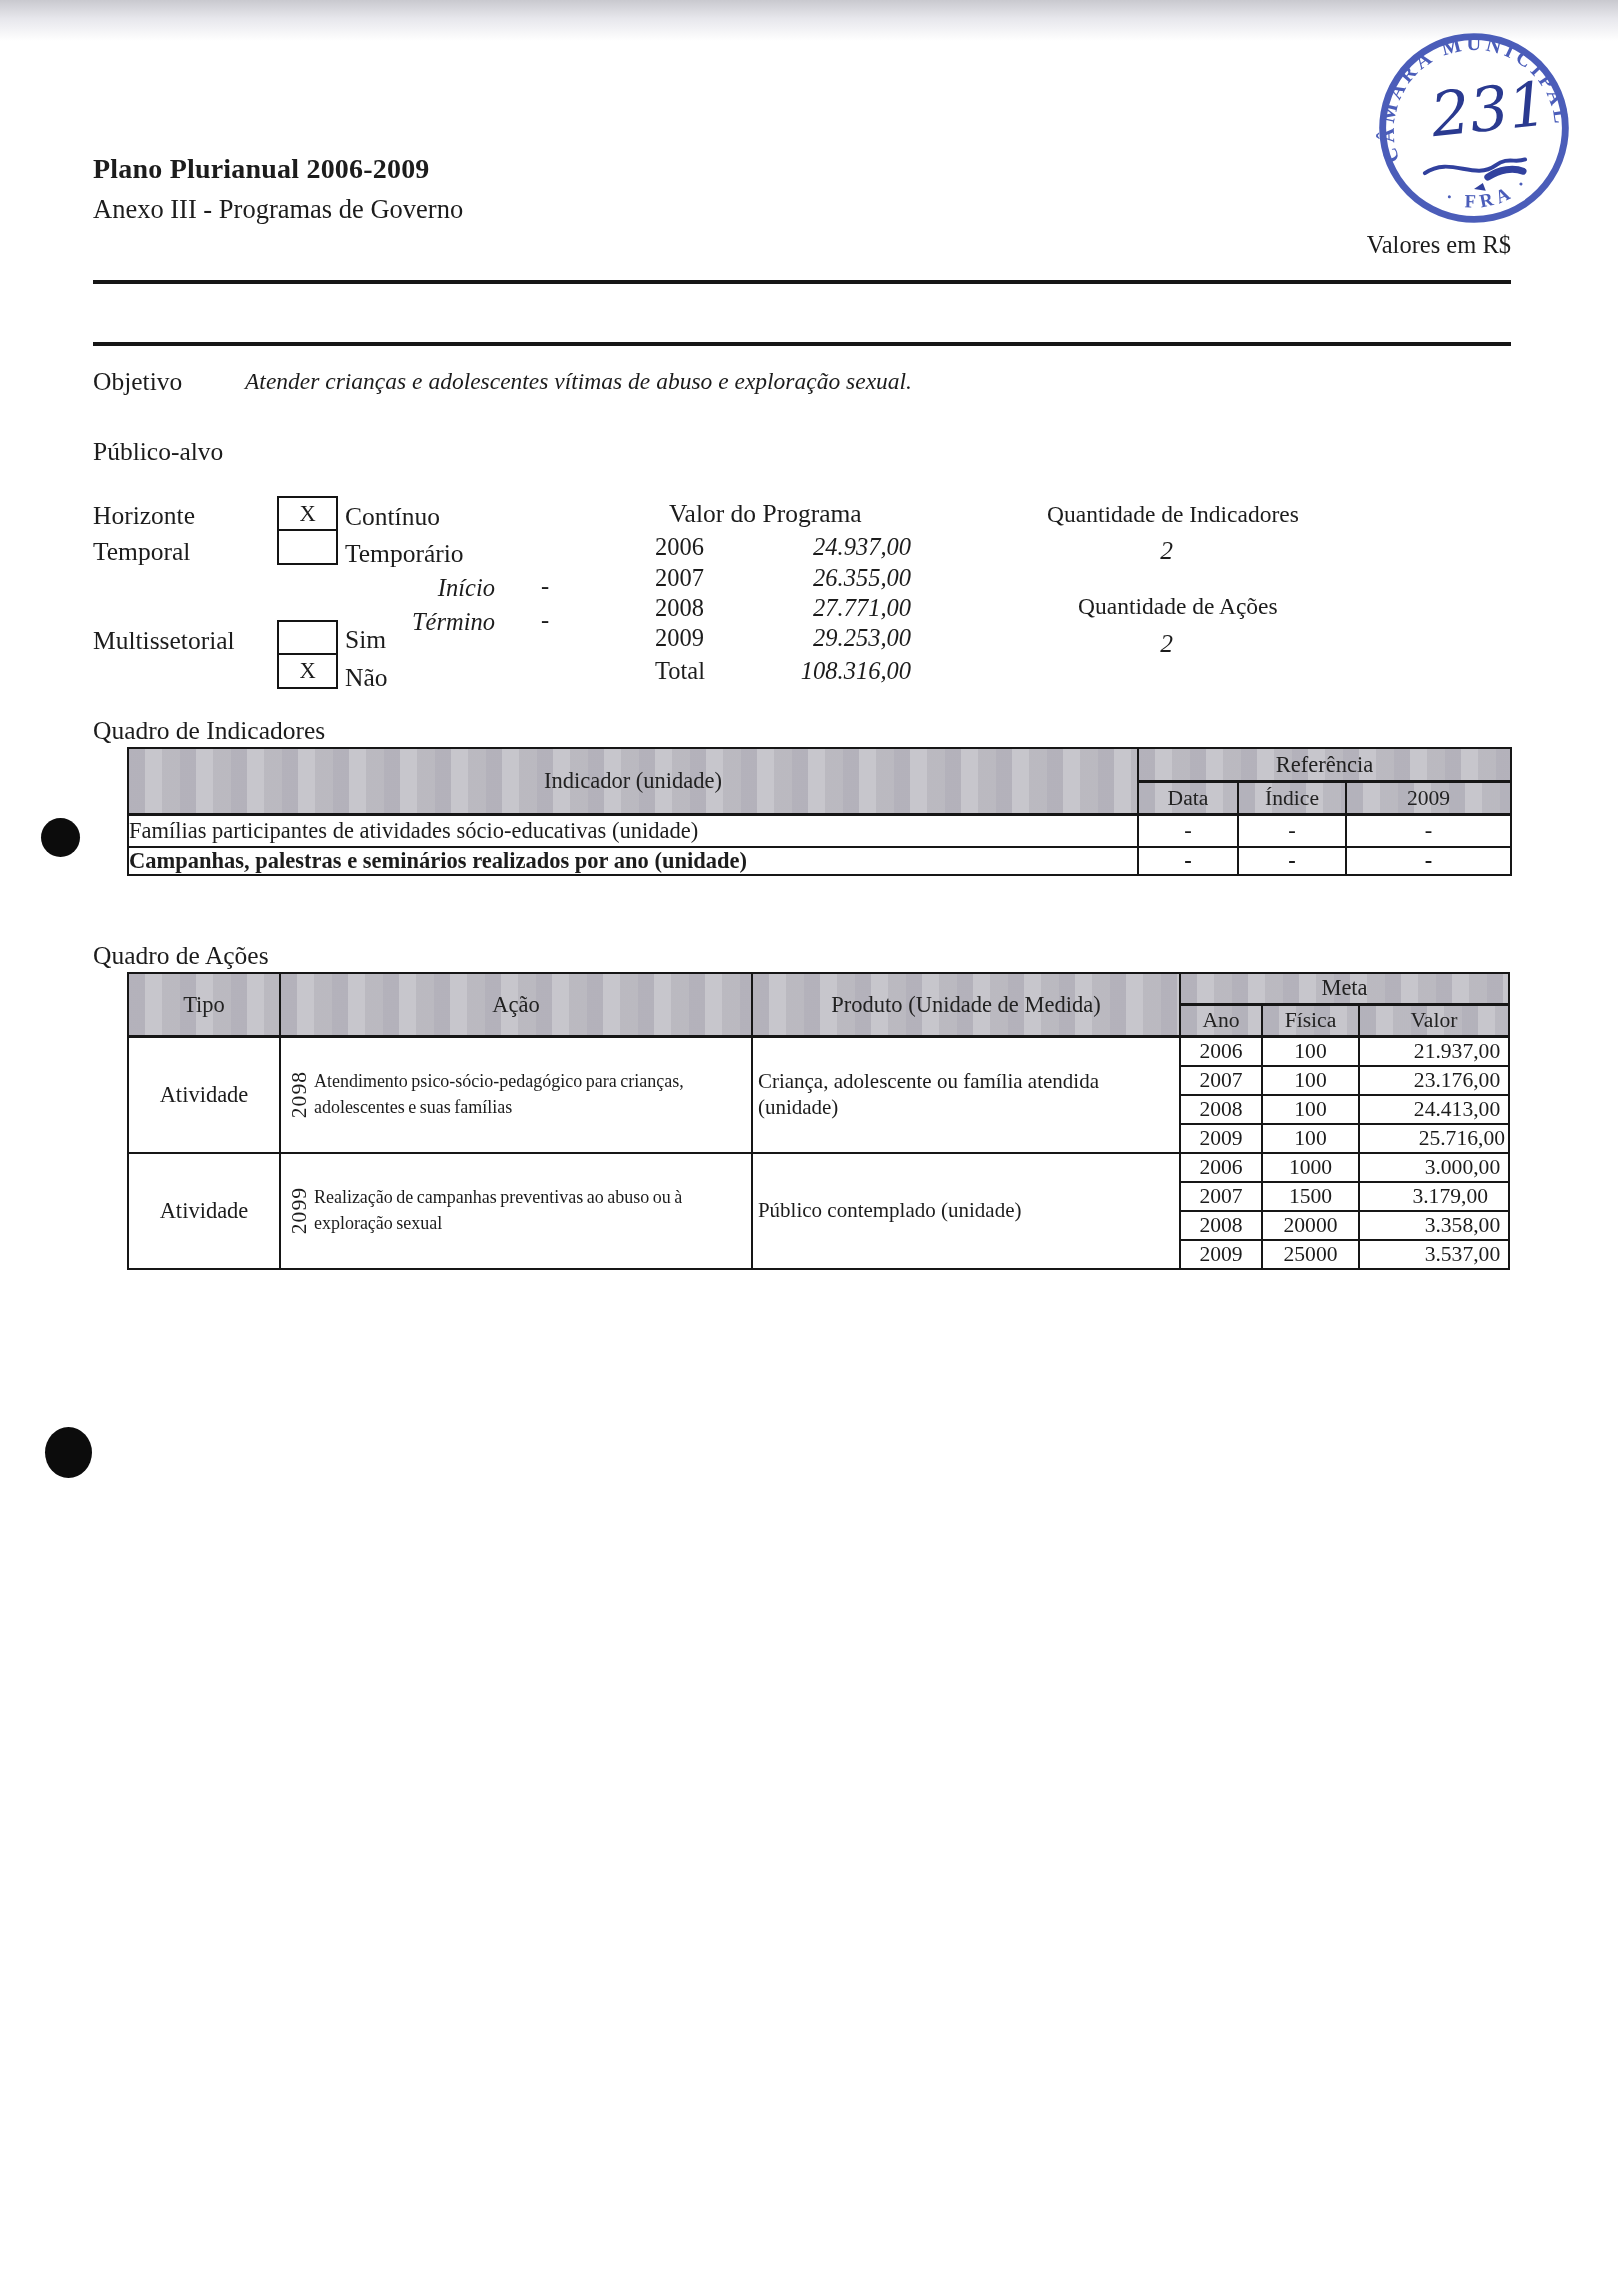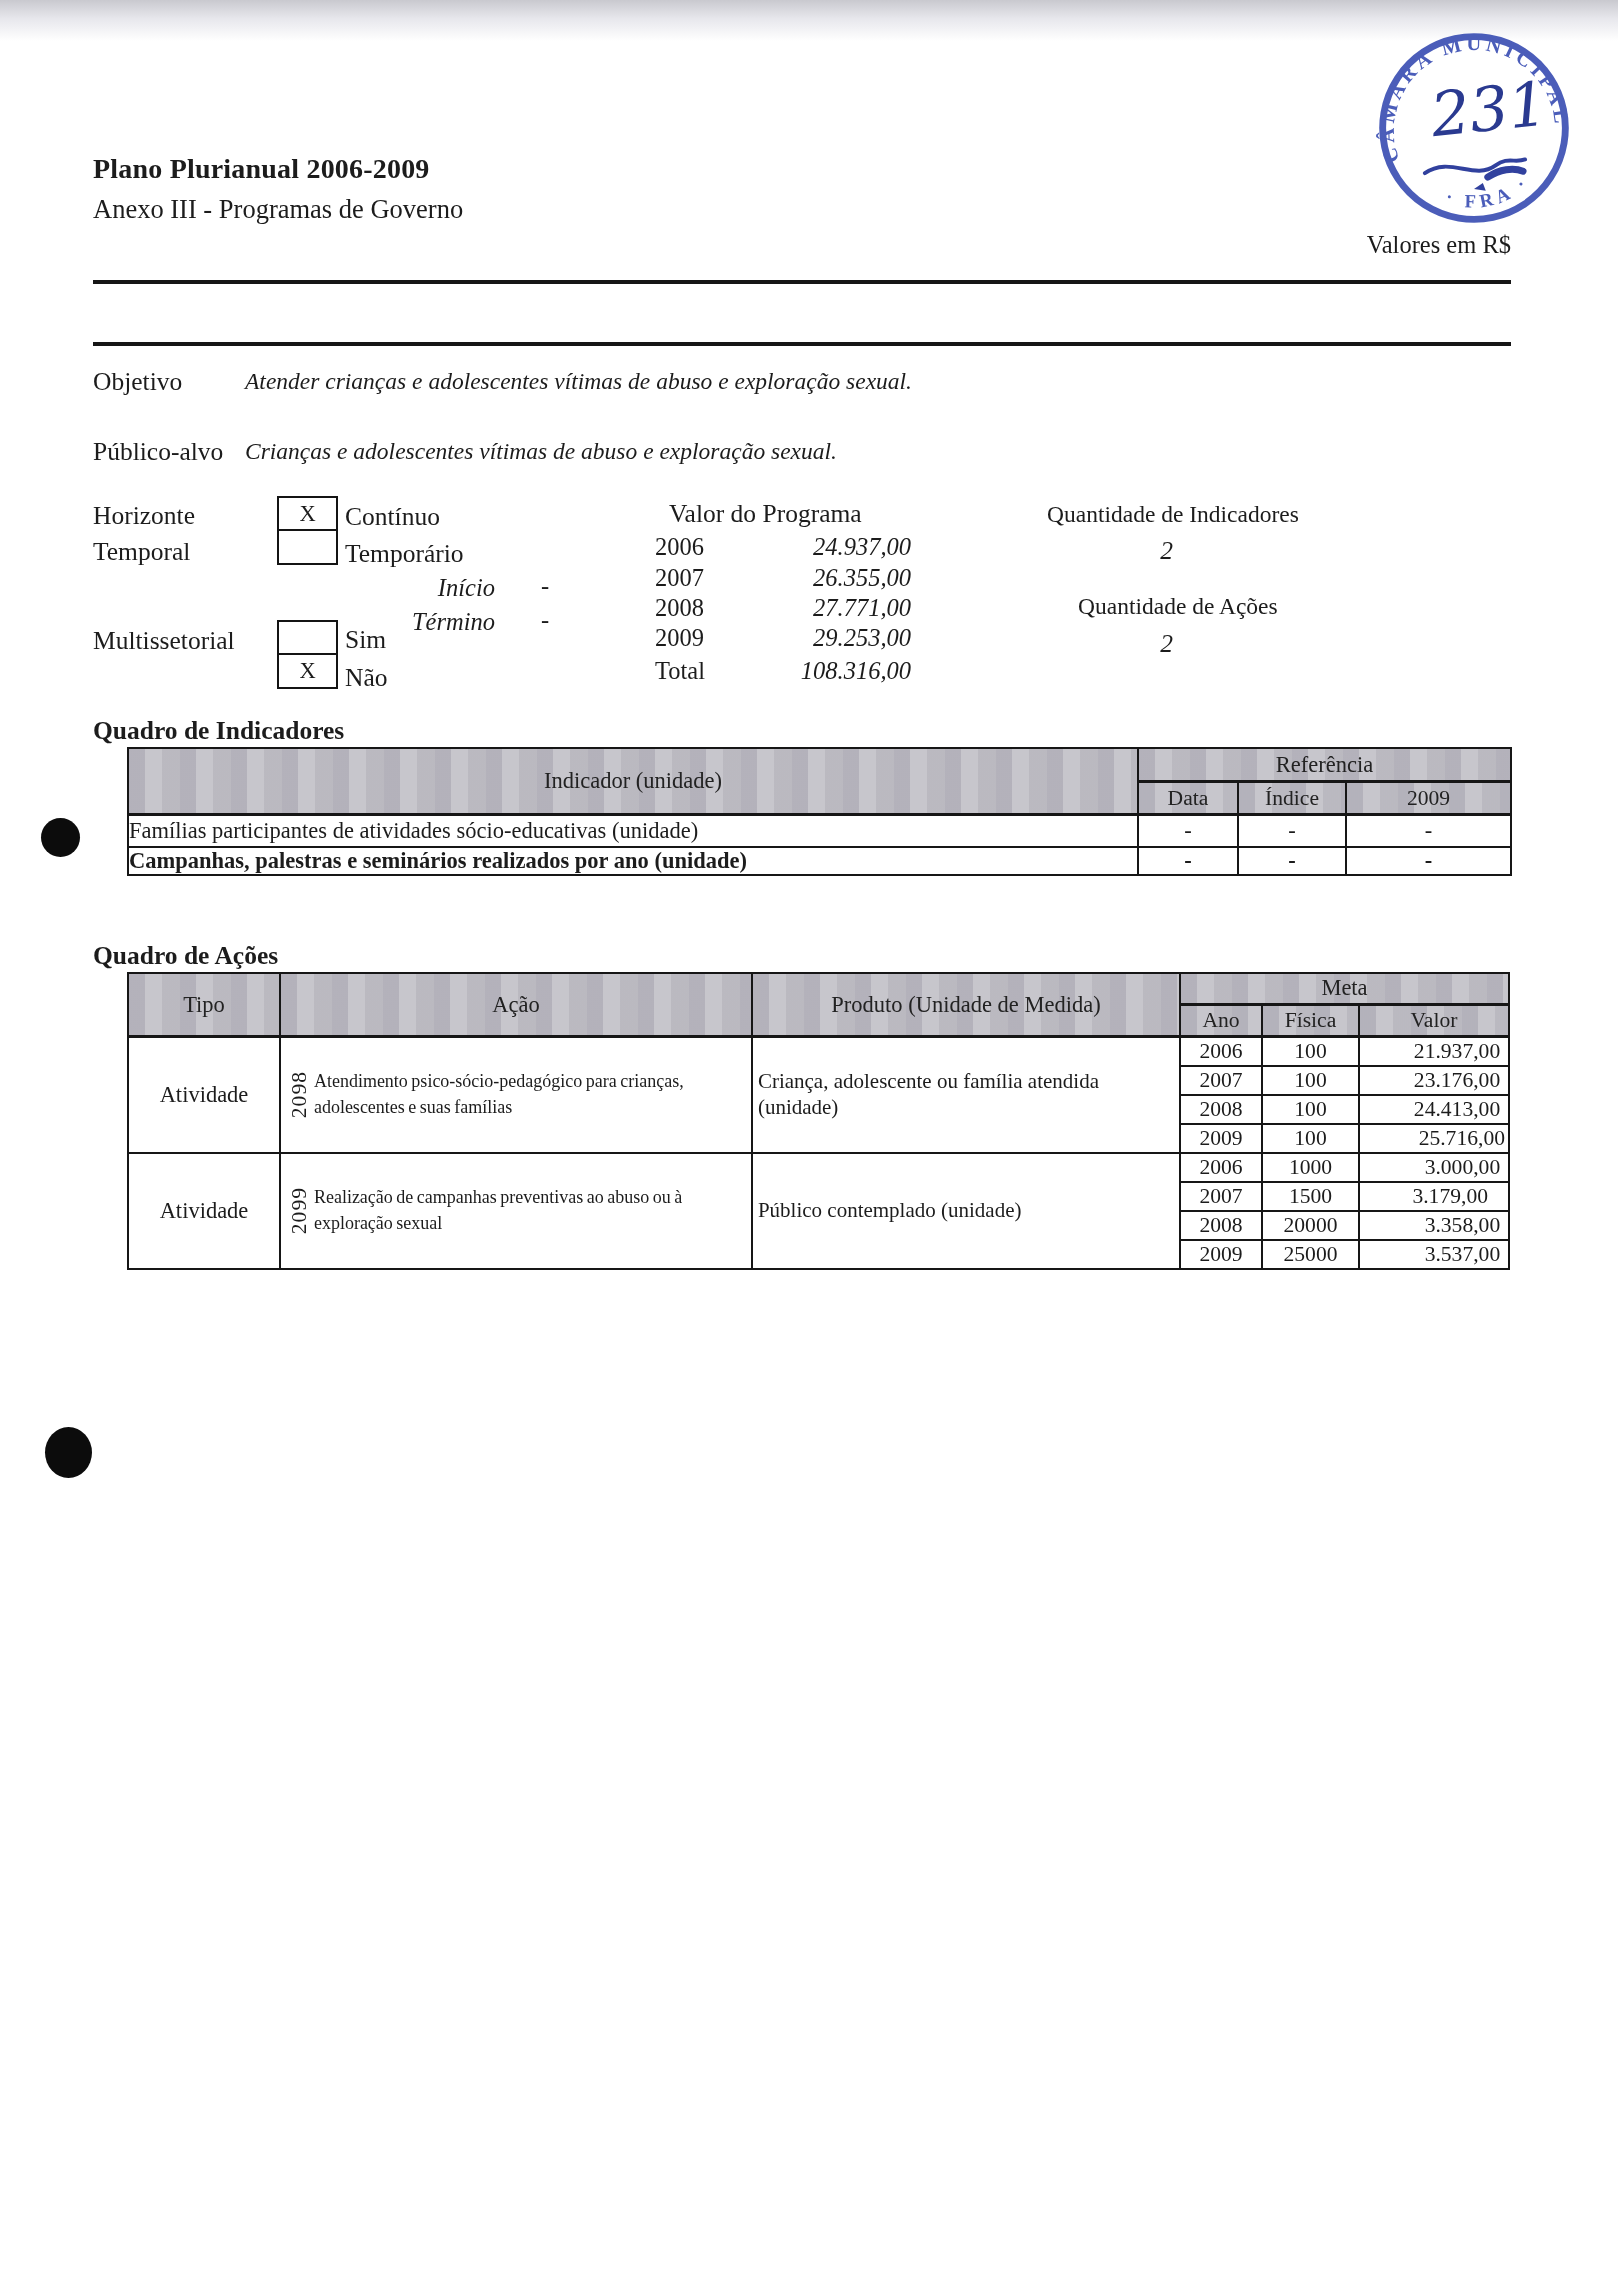--- a/index.html
+++ b/index.html
@@ -2,21 +2,21 @@
 <html><head>
 <meta charset="utf-8">
 <style>
   html,body{margin:0;padding:0;background:#e8e8e8;}
   #page{
     position:relative;width:1618px;height:2282px;background:#ffffff;
     font-family:"Liberation Serif","DejaVu Serif",serif;color:#1c1c1c;
     overflow:hidden;
   }
   .abs{position:absolute;}
-  .b{font-weight:bold;}
+  .b{font-weight:normal;}
   .it{font-style:italic;}
   .top-shade{left:0;top:0;width:1618px;height:41px;
     background:linear-gradient(#c9c9cf 0%,#e7e7ec 45%,#ffffff 100%);}
   
   .h-title{left:93px;top:153px;font-size:28px;font-weight:bold;letter-spacing:0.2px;}
   .h-sub{left:93px;top:194px;font-size:26.5px;}
   .valores{left:93px;top:231px;width:1418px;text-align:right;font-size:24.5px;}
   .rule{left:93px;width:1418px;height:3.9px;background:#161616;}
   
   .prog-row{left:93px;top:286px;width:1418px;height:53px;font-size:24.5px;}
@@ -80,21 +80,20 @@
   <div class="abs h-title">Plano Plurianual 2006-2009</div>
   <div class="abs h-sub">Anexo III - Programas de Governo</div>
   <div class="abs valores">Valores em R$</div>
   <div class="abs rule" style="top:280px;"></div>
 
   <div class="abs rule" style="top:342px;"></div>
 
   <div class="abs f-label" style="left:93px;top:367px;">Objetivo</div>
   <div class="abs f-text" style="left:245px;top:368px;width:882px;">Atender crianças e adolescentes vítimas de abuso e exploração sexual.</div>
   <div class="abs f-label" style="left:93px;top:437px;">Público-alvo</div>
-  <div class="abs f-text" style="left:245px;top:438px;width:882px;">Crianças e adolescentes vítimas de abuso e exploração sexual.</div>
 
   <div class="abs f-label" style="left:93px;top:501px;">Horizonte</div>
   <div class="abs f-label" style="left:93px;top:537px;">Temporal</div>
 
   <div class="abs" style="left:277px;top:496px;">
     <div class="cbx">X</div>
     <div class="cbx"></div>
   </div>
   <div class="abs f-label" style="left:345px;top:502px;">Contínuo</div>
   <div class="abs f-label" style="left:345px;top:539px;">Temporário</div>

